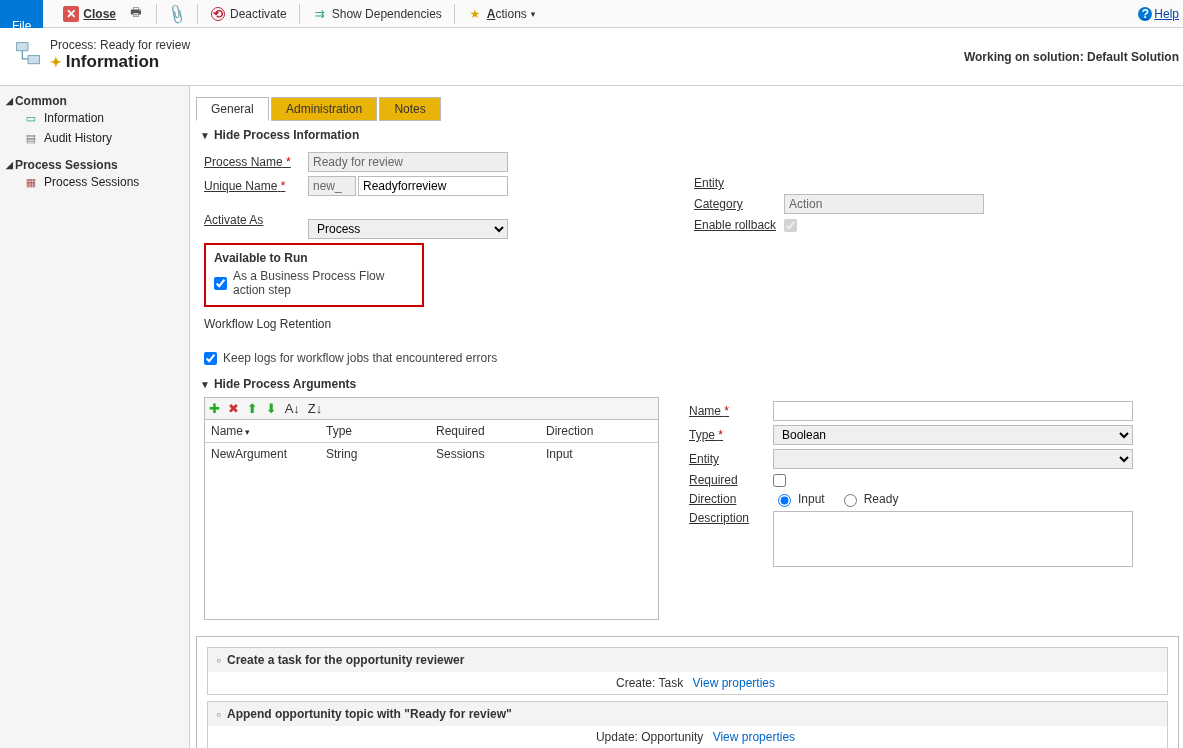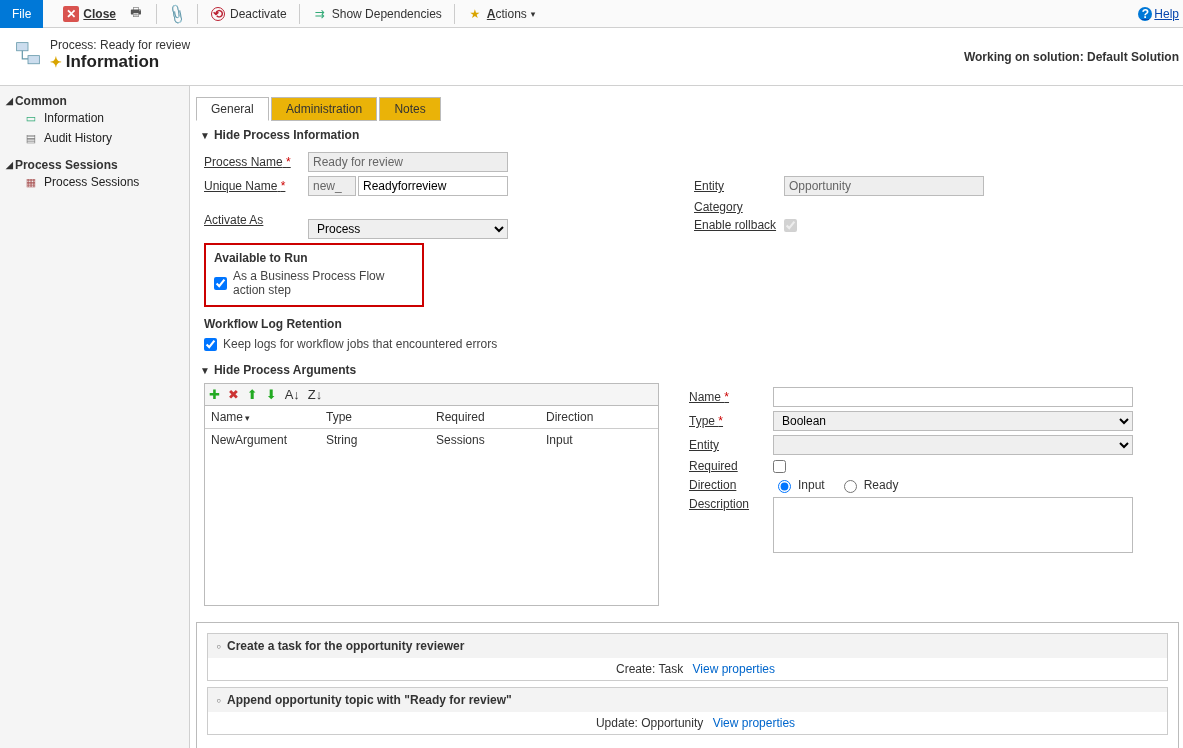--- a/index.html
+++ b/index.html
@@ -22,21 +22,21 @@
     height: 28px;
     border-bottom: 1px solid #d0d0d0;
     background: #fafafa;
     font-size: 12px;
   }
   .ribbon .file-btn {
     background: #0078d7;
     color: #fff;
     height: 28px;
     line-height: 28px;
-    padding: 0 12px;
+    padding: 12px 12px;
     font-size: 12px;
     cursor: pointer;
   }
   .ribbon-sep { width: 1px; height: 20px; background: #ccc; margin: 0 6px; }
   .ribbon-item { display: inline-flex; align-items: center; gap: 4px; padding: 0 6px; cursor: pointer; height: 28px; }
   .ribbon-item .u { text-decoration: underline; font-weight: bold; }
   .ribbon-spacer { flex: 1; }
   .help-link { color: #0645ad; text-decoration: underline; padding-right: 4px; cursor: pointer; display: inline-flex; align-items: center; gap: 2px; }
 
   .icon { display: inline-flex; width: 16px; height: 16px; align-items: center; justify-content: center; font-size: 12px; }
@@ -122,21 +122,21 @@
   .highlight-box {
     border:2px solid #c00;
     padding:6px 8px 8px 8px;
     margin-top:4px;
     width: 220px;
   }
   .highlight-box .h-title { font-weight:bold; font-size:12px; color:#333; margin-bottom:4px; }
   .chk-line { display:flex; align-items:center; gap:6px; font-size:12px; color:#444; }
   input[type=checkbox] { margin:0; }
 
-  .sub-h { font-weight:bold; color:#333; margin-top:10px; margin-bottom:6px; }
+  .sub-h { font-weight:normal; color:#333; margin-top:10px; margin-bottom:20px; }
 
   
   .args-wrap { display:flex; gap:30px; align-items:flex-start; margin-top:6px; }
   .args-left { width: 455px; }
   .args-toolbar {
     border:1px solid #bbb;
     background:#f5f5f5;
     padding:3px 4px;
     display:flex; gap:8px;
   }
@@ -319,24 +319,24 @@
         <label class="chk-line">
           <input type="checkbox" checked="" style="">
           <span>Keep logs for workflow jobs that encountered errors</span>
         </label>
       </div>
 
       <div class="col" style="width:420px; margin-left:20px;">
         <div style="height:24px"></div>
         <div class="form-row">
           <span class="lbl" style="width:90px">Entity</span>
-          <input class="inp ro w1" readonly="" value="Opportunity" style="">
         </div>
         <div class="form-row">
           <span class="lbl" style="width:90px">Category</span>
+          <input class="inp ro w1" readonly="" value="Action" style="">
         </div>
         <div class="form-row">
           <span class="lbl" style="width:90px">Enable rollback</span>
           <input type="checkbox" checked="" disabled="" style="">
         </div>
       </div>
     </div>
 
     <div class="section-toggle" style="margin-top:12px">
       <span class="caret">▼</span>

